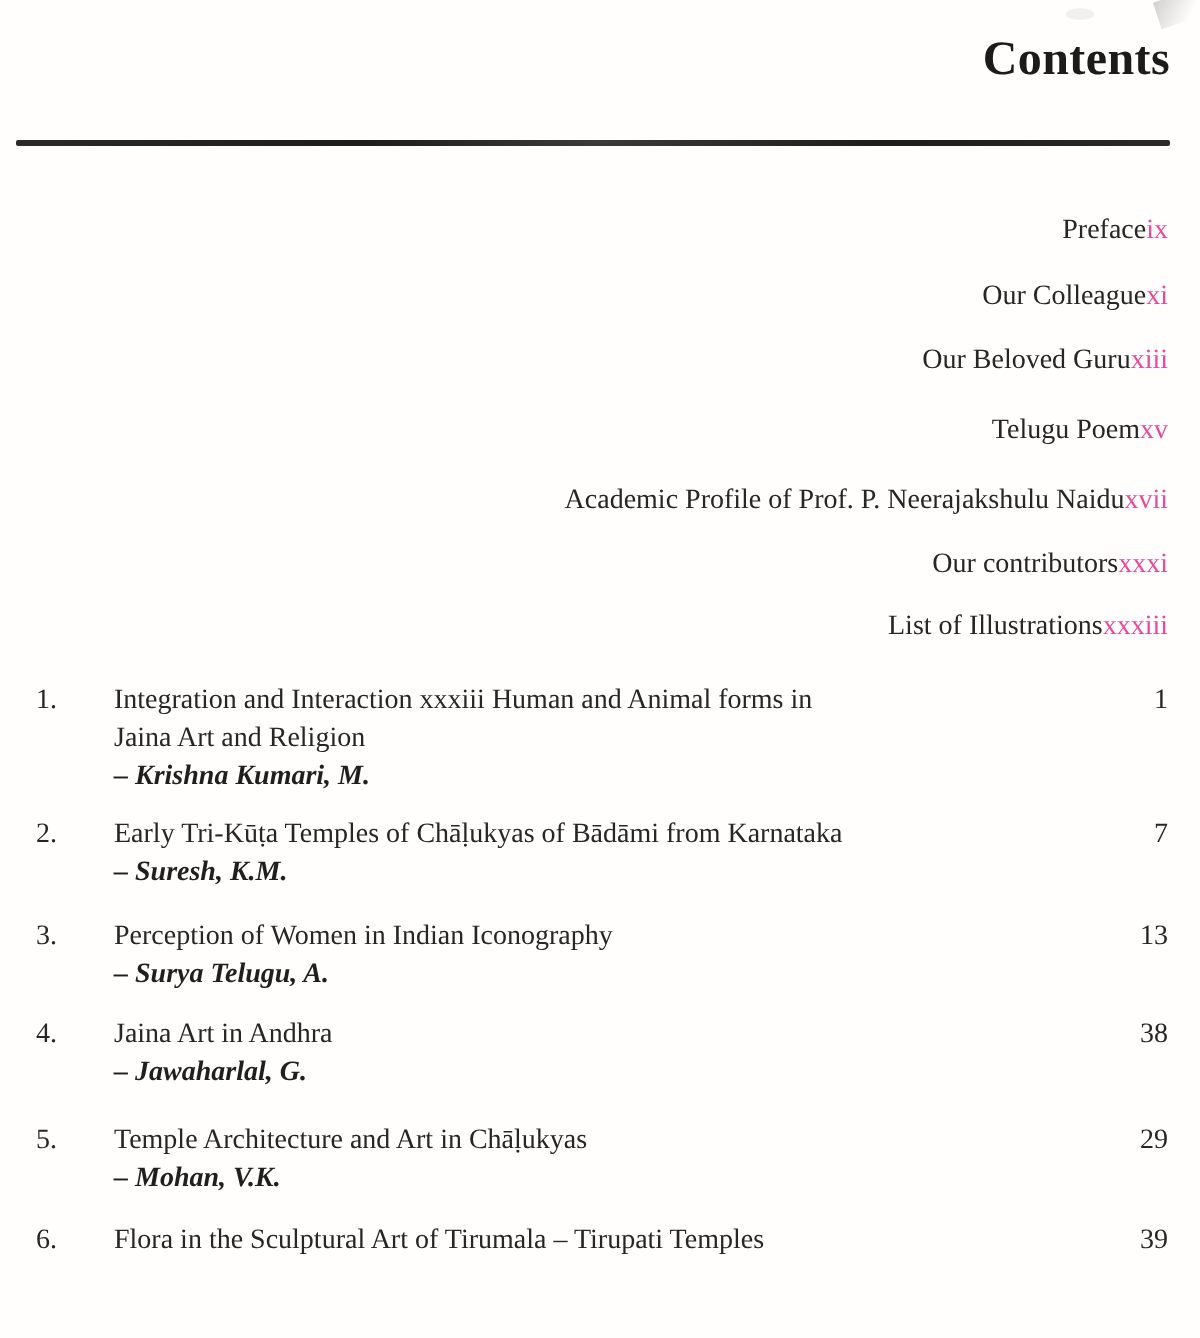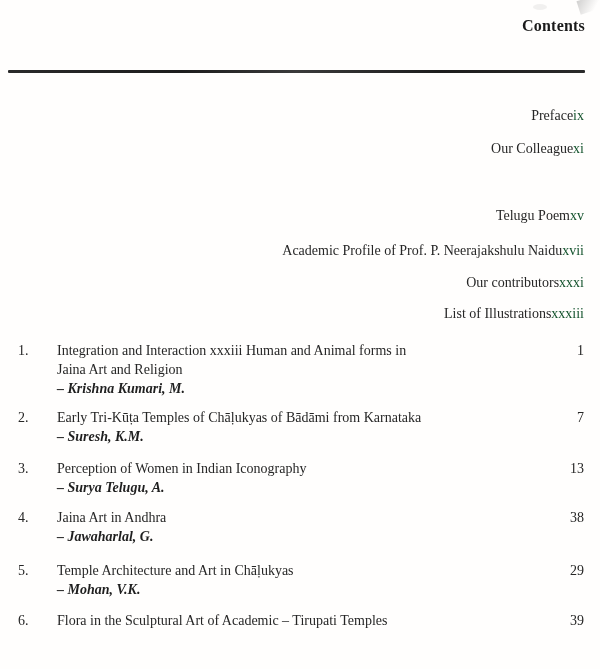--- a/index.html
+++ b/index.html
@@ -6,21 +6,21 @@
   .page{
     position:relative;
     width:600px;height:669px;
     background:#fffefd;
     font-family:"Liberation Serif","DejaVu Serif",serif;
     color:#262626;
     overflow:hidden;
   }
   .heading{
     position:absolute;top:17px;right:15px;
-    font-size:16px;font-weight:bold;color:#1b1b1b;
+    font-size:24px;font-weight:bold;color:#1b1b1b;
     letter-spacing:0.2px;
   }
   .rule{
     position:absolute;top:70px;left:8px;width:577px;height:2.5px;
     background:linear-gradient(90deg,#2a2a2a 0%,#1d1d1d 30%,#3a3a3a 50%,#1d1d1d 75%,#2a2a2a 100%);
     border-radius:1px;
   }
   .smudge-a{
     position:absolute;top:-3px;right:-4px;width:26px;height:14px;
     background:linear-gradient(135deg,rgba(90,90,90,0.28),rgba(120,120,120,0.05) 60%,transparent 70%);
@@ -30,21 +30,21 @@
     position:absolute;top:4px;left:533px;width:14px;height:6px;
     background:rgba(120,120,120,0.10);
     border-radius:50%;
   }
   .fm-row{
     position:absolute;left:57px;right:16px;
     display:flex;justify-content:flex-end;align-items:flex-start;
     font-size:14px;line-height:19px;
   }
   .fm-label{color:#262626;}
-  .fm-page{color:#14532d;text-align:right;}
+  .fm-page{color:#ec4899;text-align:right;}
   .chapter{
     position:absolute;left:18px;right:16px;
     display:flex;align-items:flex-start;
     font-size:14px;line-height:19px;
   }
   .ch-num{width:39px;flex:0 0 39px;color:#262626;}
   .ch-body{flex:1 1 auto;min-width:0;padding-right:20px;}
   .ch-title-line{color:#262626;}
   .ch-author{font-weight:bold;font-style:italic;color:#1f1f1f;}
   .ch-page{flex:0 0 auto;margin-left:auto;text-align:right;color:#262626;}
@@ -60,20 +60,24 @@
   <div class="heading">Contents</div>
   <div class="rule"></div>
 
   <div class="fm-row" style="top:106px">
     <span class="fm-label">Preface</span>
     <span class="fm-page">ix</span>
   </div>
   <div class="fm-row" style="top:139px">
     <span class="fm-label">Our Colleague</span>
     <span class="fm-page">xi</span>
+  </div>
+  <div class="fm-row" style="top:171px">
+    <span class="fm-label">Our Beloved Guru</span>
+    <span class="fm-page">xiii</span>
   </div>
   <div class="fm-row" style="top:206px">
     <span class="fm-label">Telugu Poem</span>
     <span class="fm-page">xv</span>
   </div>
   <div class="fm-row" style="top:241px">
     <span class="fm-label">Academic Profile of Prof. P. Neerajakshulu Naidu</span>
     <span class="fm-page">xvii</span>
   </div>
   <div class="fm-row" style="top:273px">
@@ -127,18 +131,18 @@
     <div class="ch-body">
       <div class="ch-title-line">Temple Architecture and Art in Chāḷukyas</div>
       <div class="ch-author">– Mohan, V.K.</div>
     </div>
     <div class="ch-page">29</div>
   </div>
 
   <div class="chapter" style="top:611px">
     <div class="ch-num">6.</div>
     <div class="ch-body">
-      <div class="ch-title-line">Flora in the Sculptural Art of Academic – Tirupati Temples</div>
+      <div class="ch-title-line">Flora in the Sculptural Art of Tirumala – Tirupati Temples</div>
     </div>
     <div class="ch-page">39</div>
   </div>
 
 </div>
 
 </body></html>

